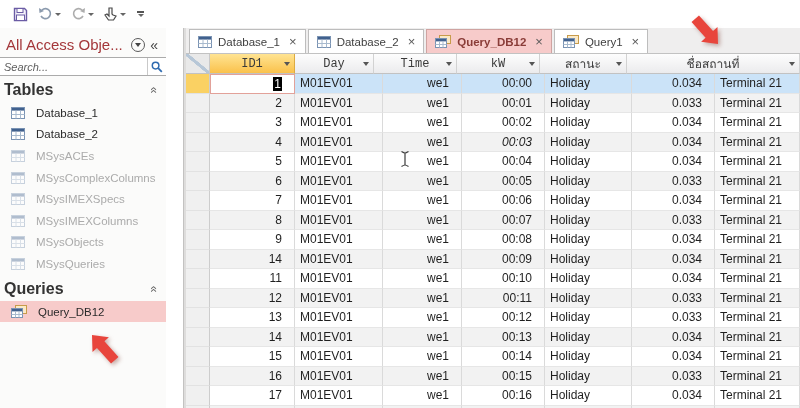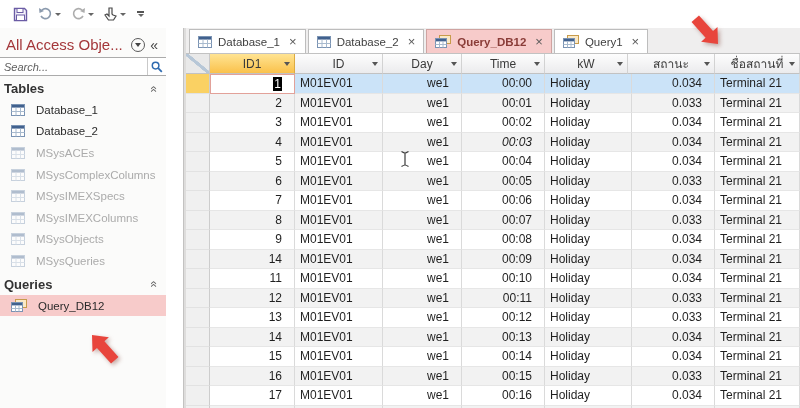--- a/index.html
+++ b/index.html
@@ -29,21 +29,21 @@
   .nav-shutter { font-size:14px; color:#444; line-height:1; padding-right:2px; }
   .searchbox { height:19px; border-top:1px solid #ABABAB; border-bottom:1px solid #ABABAB;
                background:#fff; display:flex; align-items:center; }
   .searchbox input { flex:1; border:none; outline:none; height:100%; font-size:11px; font-style:italic;
                      color:#5E5E5E; padding-left:4px; background:transparent;
                      font-family:"Liberation Sans","DejaVu Sans",sans-serif; }
   .searchbox input::placeholder { color:#5E5E5E; font-style:italic; }
   .search-btn { width:20px; height:100%; border-left:1px solid #C9C9C9; display:flex; align-items:center; justify-content:center; }
   .group-header { display:flex; align-items:center; justify-content:space-between;
                   padding:5px 8px 3px 4px; }
-  .group-label { font-weight:bold; font-size:13px; color:#333; }
+  .group-label { font-weight:bold; font-size:16px; color:#333; }
   .group-chevron { display:inline-block; transform:rotate(90deg); color:#666; font-size:12px; }
   .nav-item { height:21.6px; display:flex; align-items:center; gap:11px; padding-left:11px; }
   .nav-item .obj-label { font-size:11.5px; color:#2B2B2B; }
   .nav-item.muted .obj-label { color:#ABABAB; }
   .nav-item.muted .obj-icon { opacity:0.4; }
   .nav-item.selected { background:var(--selection_pink,#F7CCCB); }
   .obj-icon { display:inline-flex; }
 
   
   .dsheet { position:absolute; left:186px; top:28px; width:614px; height:380px; background:#EFEEEE; }
@@ -53,21 +53,21 @@
          background:#fff; border:1px solid #BDBDBD; border-bottom:none; margin-right:2px;
          font-size:11.5px; color:#3F3F3F; white-space:nowrap; }
   .tab.active { background:var(--selection_pink,#F7CCCB); color:#8A3C38; font-weight:bold; border-color:#CFA3A1; }
   .tab .close { color:#5A5A5A; font-size:13px; font-weight:normal; margin-left:3px; line-height:1; }
 
   .gridhdr { display:flex; height:20px; }
   .corner { width:24px; background:#E9E9E9; border-right:1px solid #C9C9C9; border-bottom:1px solid #C2C2C2;
             background-image:linear-gradient(to top right, transparent 44%, #B7C7D7 45%, #B7C7D7 55%, transparent 56%); }
   .h { position:relative; display:flex; align-items:center; justify-content:center;
        background:linear-gradient(#FDFDFD,#EBEBED); border-right:1px solid #D2D2D2; border-bottom:1px solid #C2C2C2;
-       font-size:12px; color:#3A3A3A; }
+       font-size:12px; color:#3A3A3A;font-family:Liberation Mono, monospace; }
   .h.selcol { background:linear-gradient(#FFE493,#FAC14B); border-right:1px solid #DCAB42; }
   .h .fdrop { position:absolute; right:4px; top:50%; transform:translateY(-50%);
               width:0;height:0;border-left:3.5px solid transparent;border-right:3.5px solid transparent;border-top:4px solid #555; }
 
   .gridbody { background:#fff; }
   .row { display:flex; height:19.5px; }
   .rowsel { width:24px; background:#F0F0F0; border-right:1px solid #CDCDCD; border-bottom:1px solid #E2E2E2; }
   .row.sel .rowsel { background:var(--selected_column_gold,#FAD163); }
   .cell { display:flex; align-items:center; border-right:1px solid #DADADA; border-bottom:1px solid #E6E6E6;
           font-size:12px; color:#1F1F1F; overflow:hidden; white-space:nowrap; }
@@ -317,24 +317,20 @@
           <span>Query1</span>
           <span class="close">×</span>
         </div>
       </div>
     <div class="gridhdr" id="gridhdr">
         <div class="corner"></div>
         <div class="h selcol" style="width: 85px;">
           <span>ID1</span>
           <span class="fdrop"></span>
         </div>
-        <div class="h" style="width: 88px;">
-          <span>ID</span>
-          <span class="fdrop"></span>
-        </div>
         <div class="h" style="width: 79px;">
           <span>Day</span>
           <span class="fdrop"></span>
         </div>
         <div class="h" style="width: 83px;">
           <span>Time</span>
           <span class="fdrop"></span>
         </div>
         <div class="h" style="width: 83px;">
           <span>kW</span>

